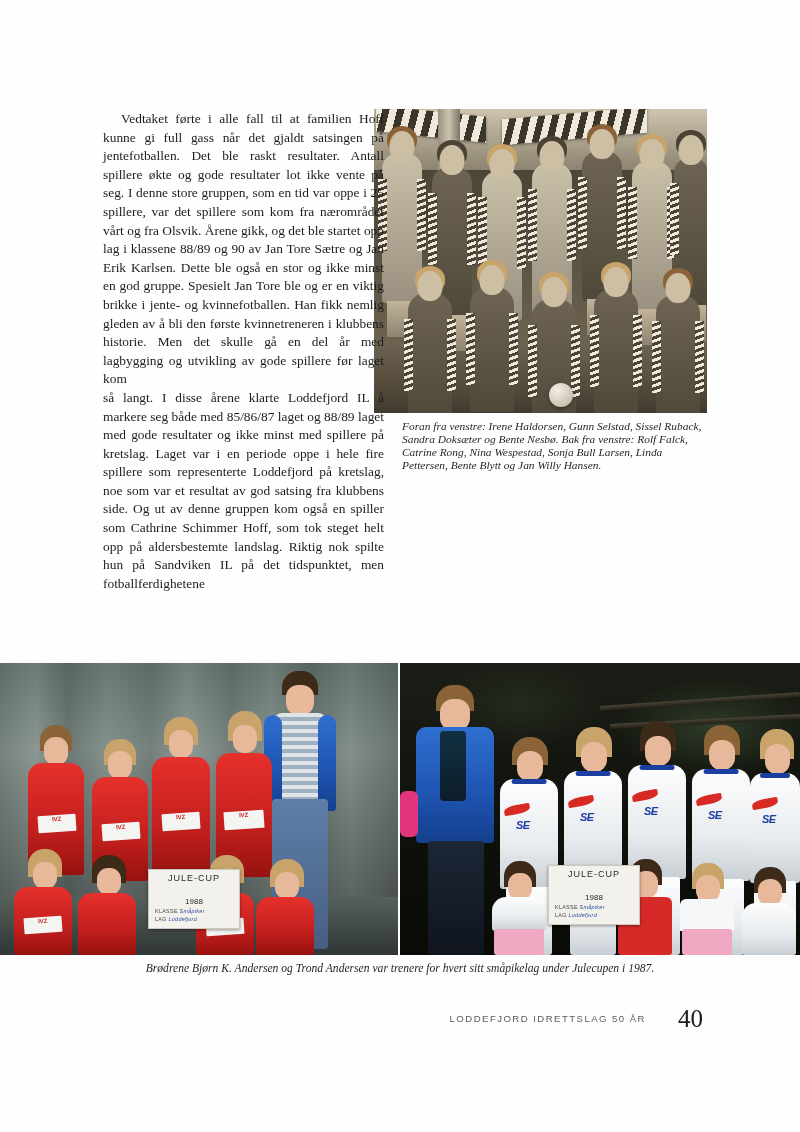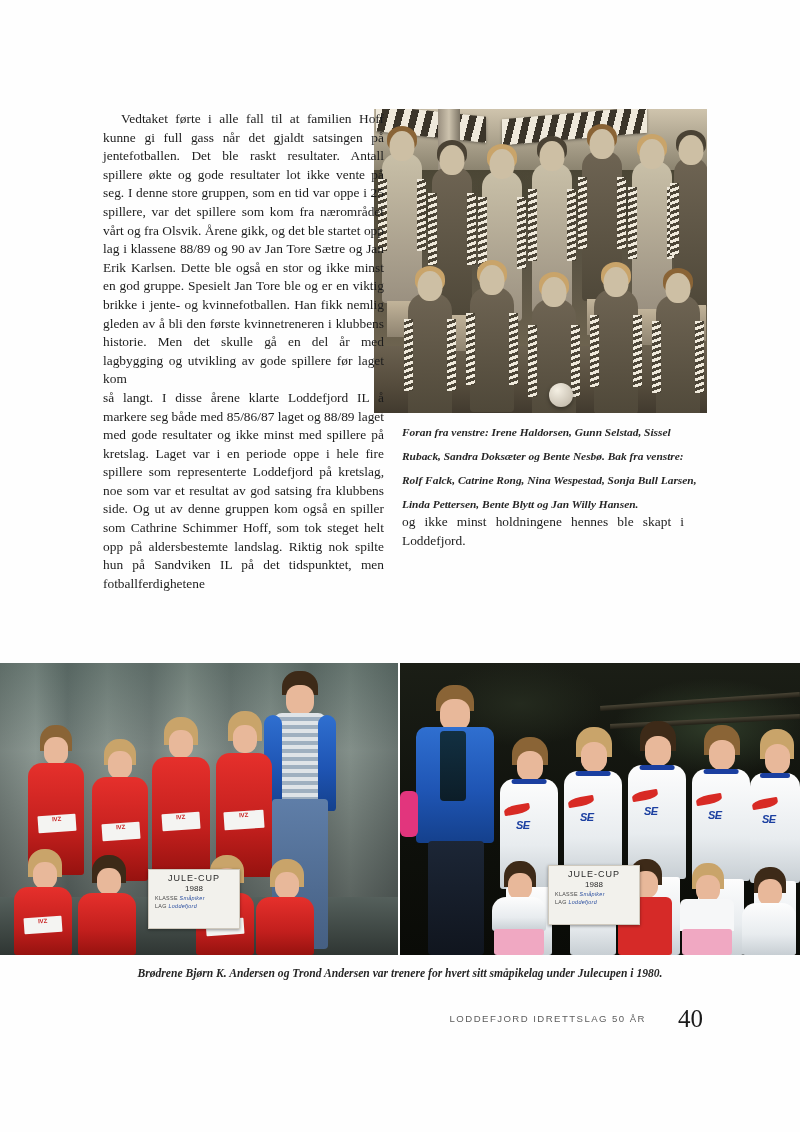--- a/index.html
+++ b/index.html
@@ -125,23 +125,22 @@
     left: 175px; bottom: 6px;
     box-shadow: 0 2px 4px rgba(0,0,0,.35);
   }
 
   
   .caption {
     position: absolute;
     font-family: "Liberation Serif", serif;
     font-style: italic;
     font-size: 11.4px;
-    line-height: 24px;
+    line-height: 13px;
     color: #262626;
-    font-weight: bold;
   }
   #caption-top { left: 402px; top: 420px; width: 300px; }
   #caption-bottom {
     left: 0; top: 962px; width: 800px; text-align: center; font-size: 11.6px;
   }
 
   
   #photo-bottom-left {
     left: 0px; top: 663px; width: 398px; height: 292px;
     background: #5c6a68;
@@ -241,21 +240,21 @@
     background: #f2f1ec;
     border: 1px solid #cfc9bd;
     box-shadow: 0 1px 3px rgba(0,0,0,.4);
     font-family: "Liberation Sans", sans-serif;
     color: #2a2a2a;
     text-align: center;
     padding-top: 3px;
     box-sizing: border-box;
   }
   .sign .s-title { font-size: 9px; letter-spacing: 1px; }
-  .sign .s-year  { font-size: 8px; margin-top: 1px; }
+  .sign .s-year  { font-size: 8px; margin-top: 14px; }
   .sign .s-row {
     font-size: 5.4px; text-align: left; margin: 2px 0 0 6px;
     letter-spacing: .3px; color: #444;
   }
   .sign .s-row .hand { color: #2b4fa0; font-style: italic; }
 
   
   #footer {
     position: absolute;
     left: 0; top: 1005px; width: 800px;
@@ -375,21 +374,20 @@
   </div>
 
   <div class="caption" id="caption-top">Foran fra venstre: Irene Haldorsen, Gunn Selstad, Sissel Ruback, Sandra Doksæter og Bente Nesbø. Bak fra venstre: Rolf Falck, Catrine Rong, Nina Wespestad, Sonja Bull Larsen, Linda Pettersen, Bente Blytt og Jan Willy Hansen.</div>
 
   <div class="col" id="col-left">
     <p class="indent">Vedtaket førte i alle fall til at familien Hoff kunne gi full gass når det gjaldt sat­singen på jentefotballen. Det ble raskt resultater. Antall spillere økte og gode resultater lot ikke vente på seg. I denne store gruppen, som en tid var oppe i 25 spillere, var det spillere som kom fra nær­området vårt og fra Olsvik. Årene gikk, og det ble startet opp lag i klassene 88/89 og 90 av Jan Tore Sætre og Jan Erik Karlsen. Dette ble også en stor og ikke minst en god gruppe. Spesielt Jan Tore ble og er en viktig brikke i jente- og kvinnefotballen. Han fikk nemlig gleden av å bli den første kvinnetreneren i klubbens historie. Men det skulle gå en del år med lagbygging og utvikling av gode spillere før laget kom</p>
     <p>så langt. I disse årene klarte Loddefjord IL å markere seg både med 85/86/87 laget og 88/89 laget med gode resultater og ikke minst med spillere på kretslag. Laget var i en periode oppe i hele fire spillere som representerte Loddefjord på kretslag, noe som var et resultat av god satsing fra klubbens side. Og ut av denne gruppen kom også en spiller som Cathrine Schimmer Hoff, som tok steget helt opp på aldersbestemte landslag. Riktig nok spilte hun på Sandviken IL på det tidspunktet, men fotballferdighetene</p>
   </div>
 
   <div class="col" id="col-right">
-    <p>og ikke minst holdningene hennes ble skapt i Loddefjord.</p>
   </div>
 
   <div class="photo" id="photo-bottom-left">
     <div class="wall"></div>
     <div class="wall-shade"></div>
     <div class="floor-left"></div>
 
     <div class="pl" style="left:262px;top:8px;width:78px;height:284px;">
       <div class="pl-body hair-d" style="left:20px;top:0;width:36px;height:24px;border-radius:16px 16px 0 0;"></div>
       <div class="pl-body skin" style="left:24px;top:14px;width:28px;height:30px;border-radius:12px;"></div>
@@ -575,20 +573,20 @@
         <span>KLASSE</span>
         <span class="hand">Småpiker</span>
       </div>
       <div class="s-row">
         <span>LAG</span>
         <span class="hand">Loddefjord</span>
       </div>
     </div>
   </div>
 
-  <div class="caption" id="caption-bottom">Brødrene Bjørn K. Andersen og Trond Andersen var trenere for hvert sitt småpikelag under Julecupen i 1980.</div>
+  <div class="caption" id="caption-bottom">Brødrene Bjørn K. Andersen og Trond Andersen var trenere for hvert sitt småpikelag under Julecupen i 1987.</div>
 
   <div id="footer">
     <span id="footer-label">LODDEFJORD IDRETTSLAG 50 ÅR</span>
     <span id="footer-page">40</span>
   </div>
 
 </div>
 
 </body></html>

